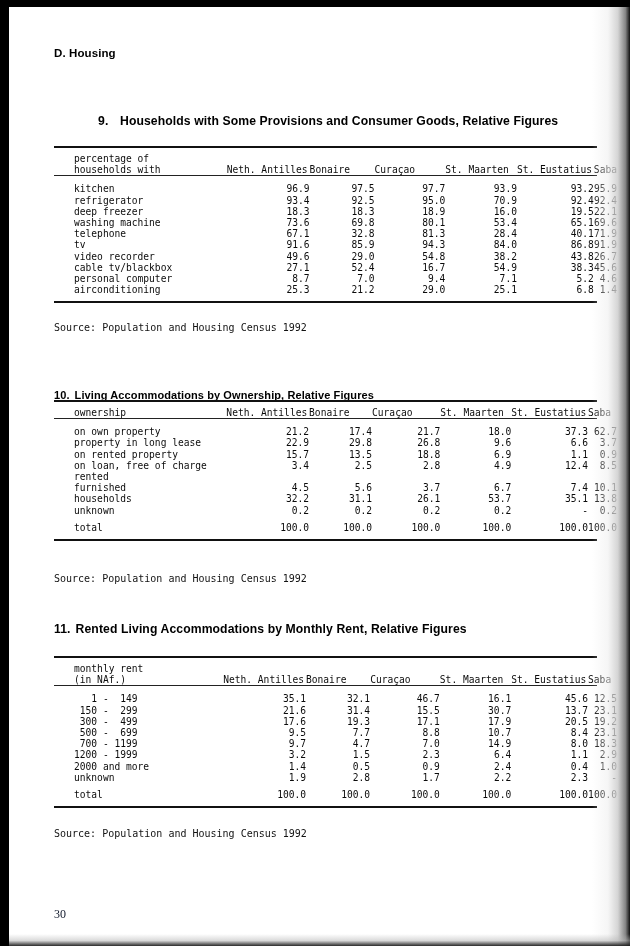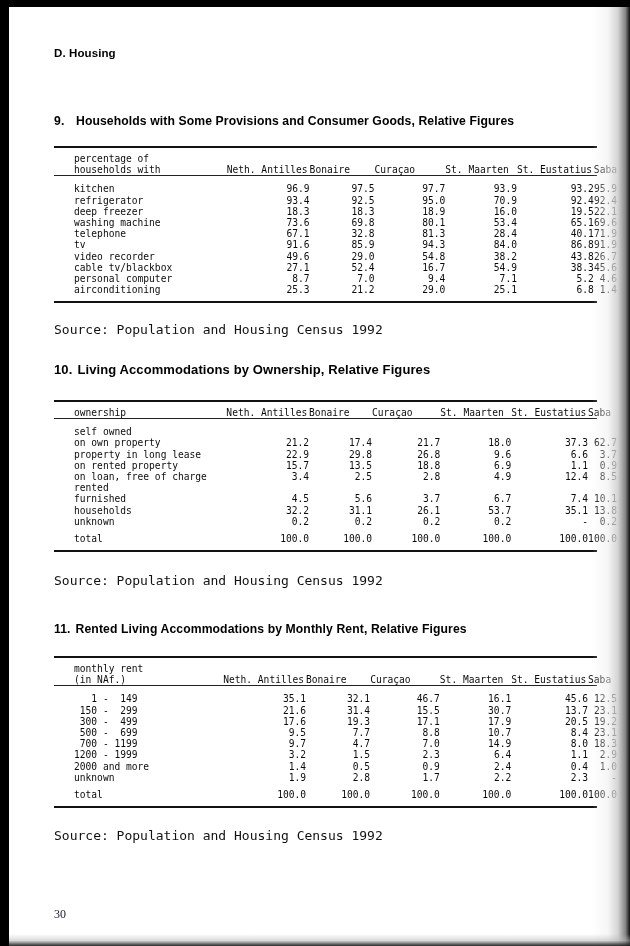--- a/index.html
+++ b/index.html
@@ -64,22 +64,22 @@
   .section-head {
     position: absolute;
     left: 45px;
     font-family: "Liberation Sans", sans-serif;
     font-weight: bold;
     color: #000;
     letter-spacing: 0.1px;
     white-space: nowrap;
   }
   #chapter-title { top: 40px; font-size: 11.5px; }
-  #table9-title  { top: 107px; font-size: 12.2px; }
-  #table10-title { top: 355px; font-size: 13px; }
+  #table9-title  { top: 107px; font-size: 12.2px; margin-left: 44px; }
+  #table10-title { top: 382px; font-size: 11px; }
   #table11-title { top: 615px; font-size: 12.2px; }
 
   #table9-title .num { display: inline-block; width: 22px; }
 
   .table-block {
     position: absolute;
     left: 45px;
     width: 543px;
   }
   #table9  { top: 139px; }
@@ -125,21 +125,21 @@
   .spacer-row td { height: 8px; line-height: 8px; font-size: 1px; }
   .spacer-row-sm td { height: 6px; line-height: 6px; font-size: 1px; }
   .hdr-gap td { height: 5px; line-height: 5px; font-size: 1px; }
 
   .indent1 { padding-left: 20px; }
 
   .source {
     position: absolute;
     left: 45px;
     font-family: "DejaVu Sans Mono", "Liberation Mono", monospace;
-    font-size: 13px;
+    font-size: 10px;
     color: #111;
     white-space: pre;
   }
   #source9  { top: 315px; }
   #source10 { top: 566px; }
   #source11 { top: 821px; }
 
   #page-number {
     position: absolute;
     left: 45px;
@@ -350,29 +350,20 @@
             <tr class="spacer-row">
               <td></td>
               <td></td>
               <td></td>
               <td></td>
               <td></td>
               <td></td>
               <td></td>
             </tr>
             <tr>
-              <td class="lbl">self owned</td>
-              <td class="num"></td>
-              <td class="num"></td>
-              <td class="num"></td>
-              <td class="num"></td>
-              <td class="num"></td>
-              <td class="num"></td>
-            </tr>
-            <tr>
               <td class="lbl indent1">on own property</td>
               <td class="num">21.2</td>
               <td class="num">17.4</td>
               <td class="num">21.7</td>
               <td class="num">18.0</td>
               <td class="num">37.3</td>
               <td class="num">62.7</td>
             </tr>
             <tr>
               <td class="lbl indent1">property in long lease</td>

